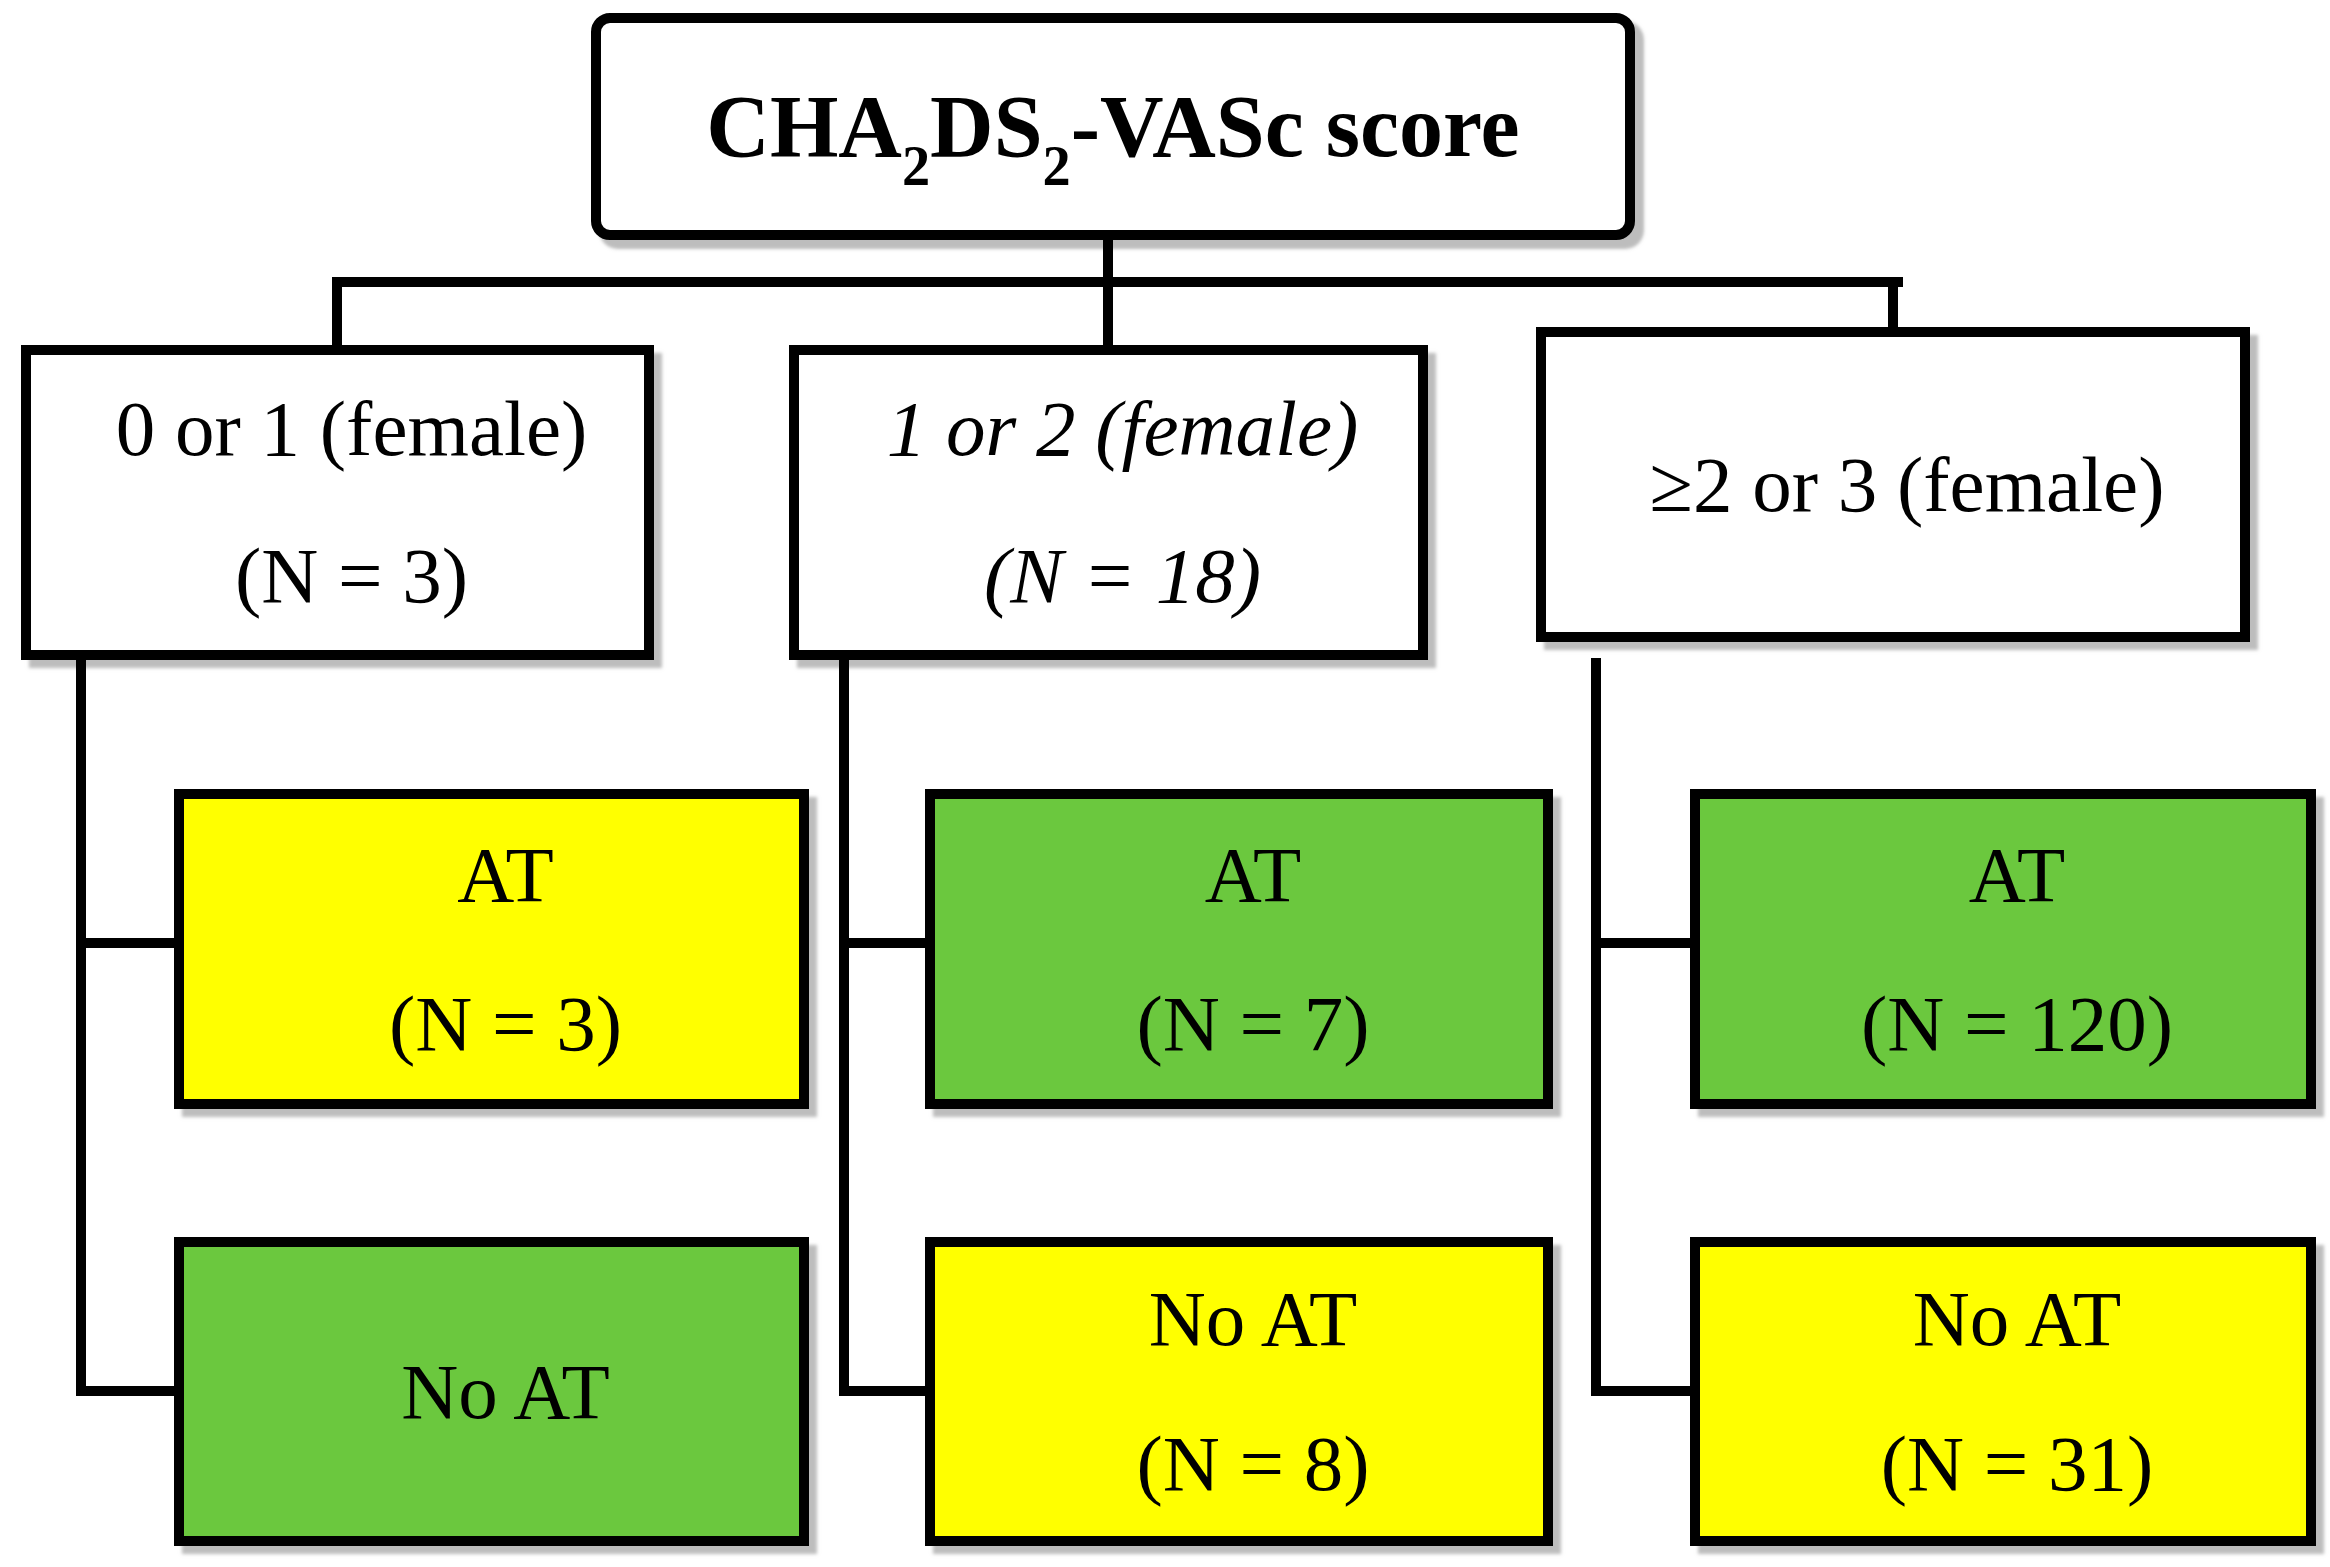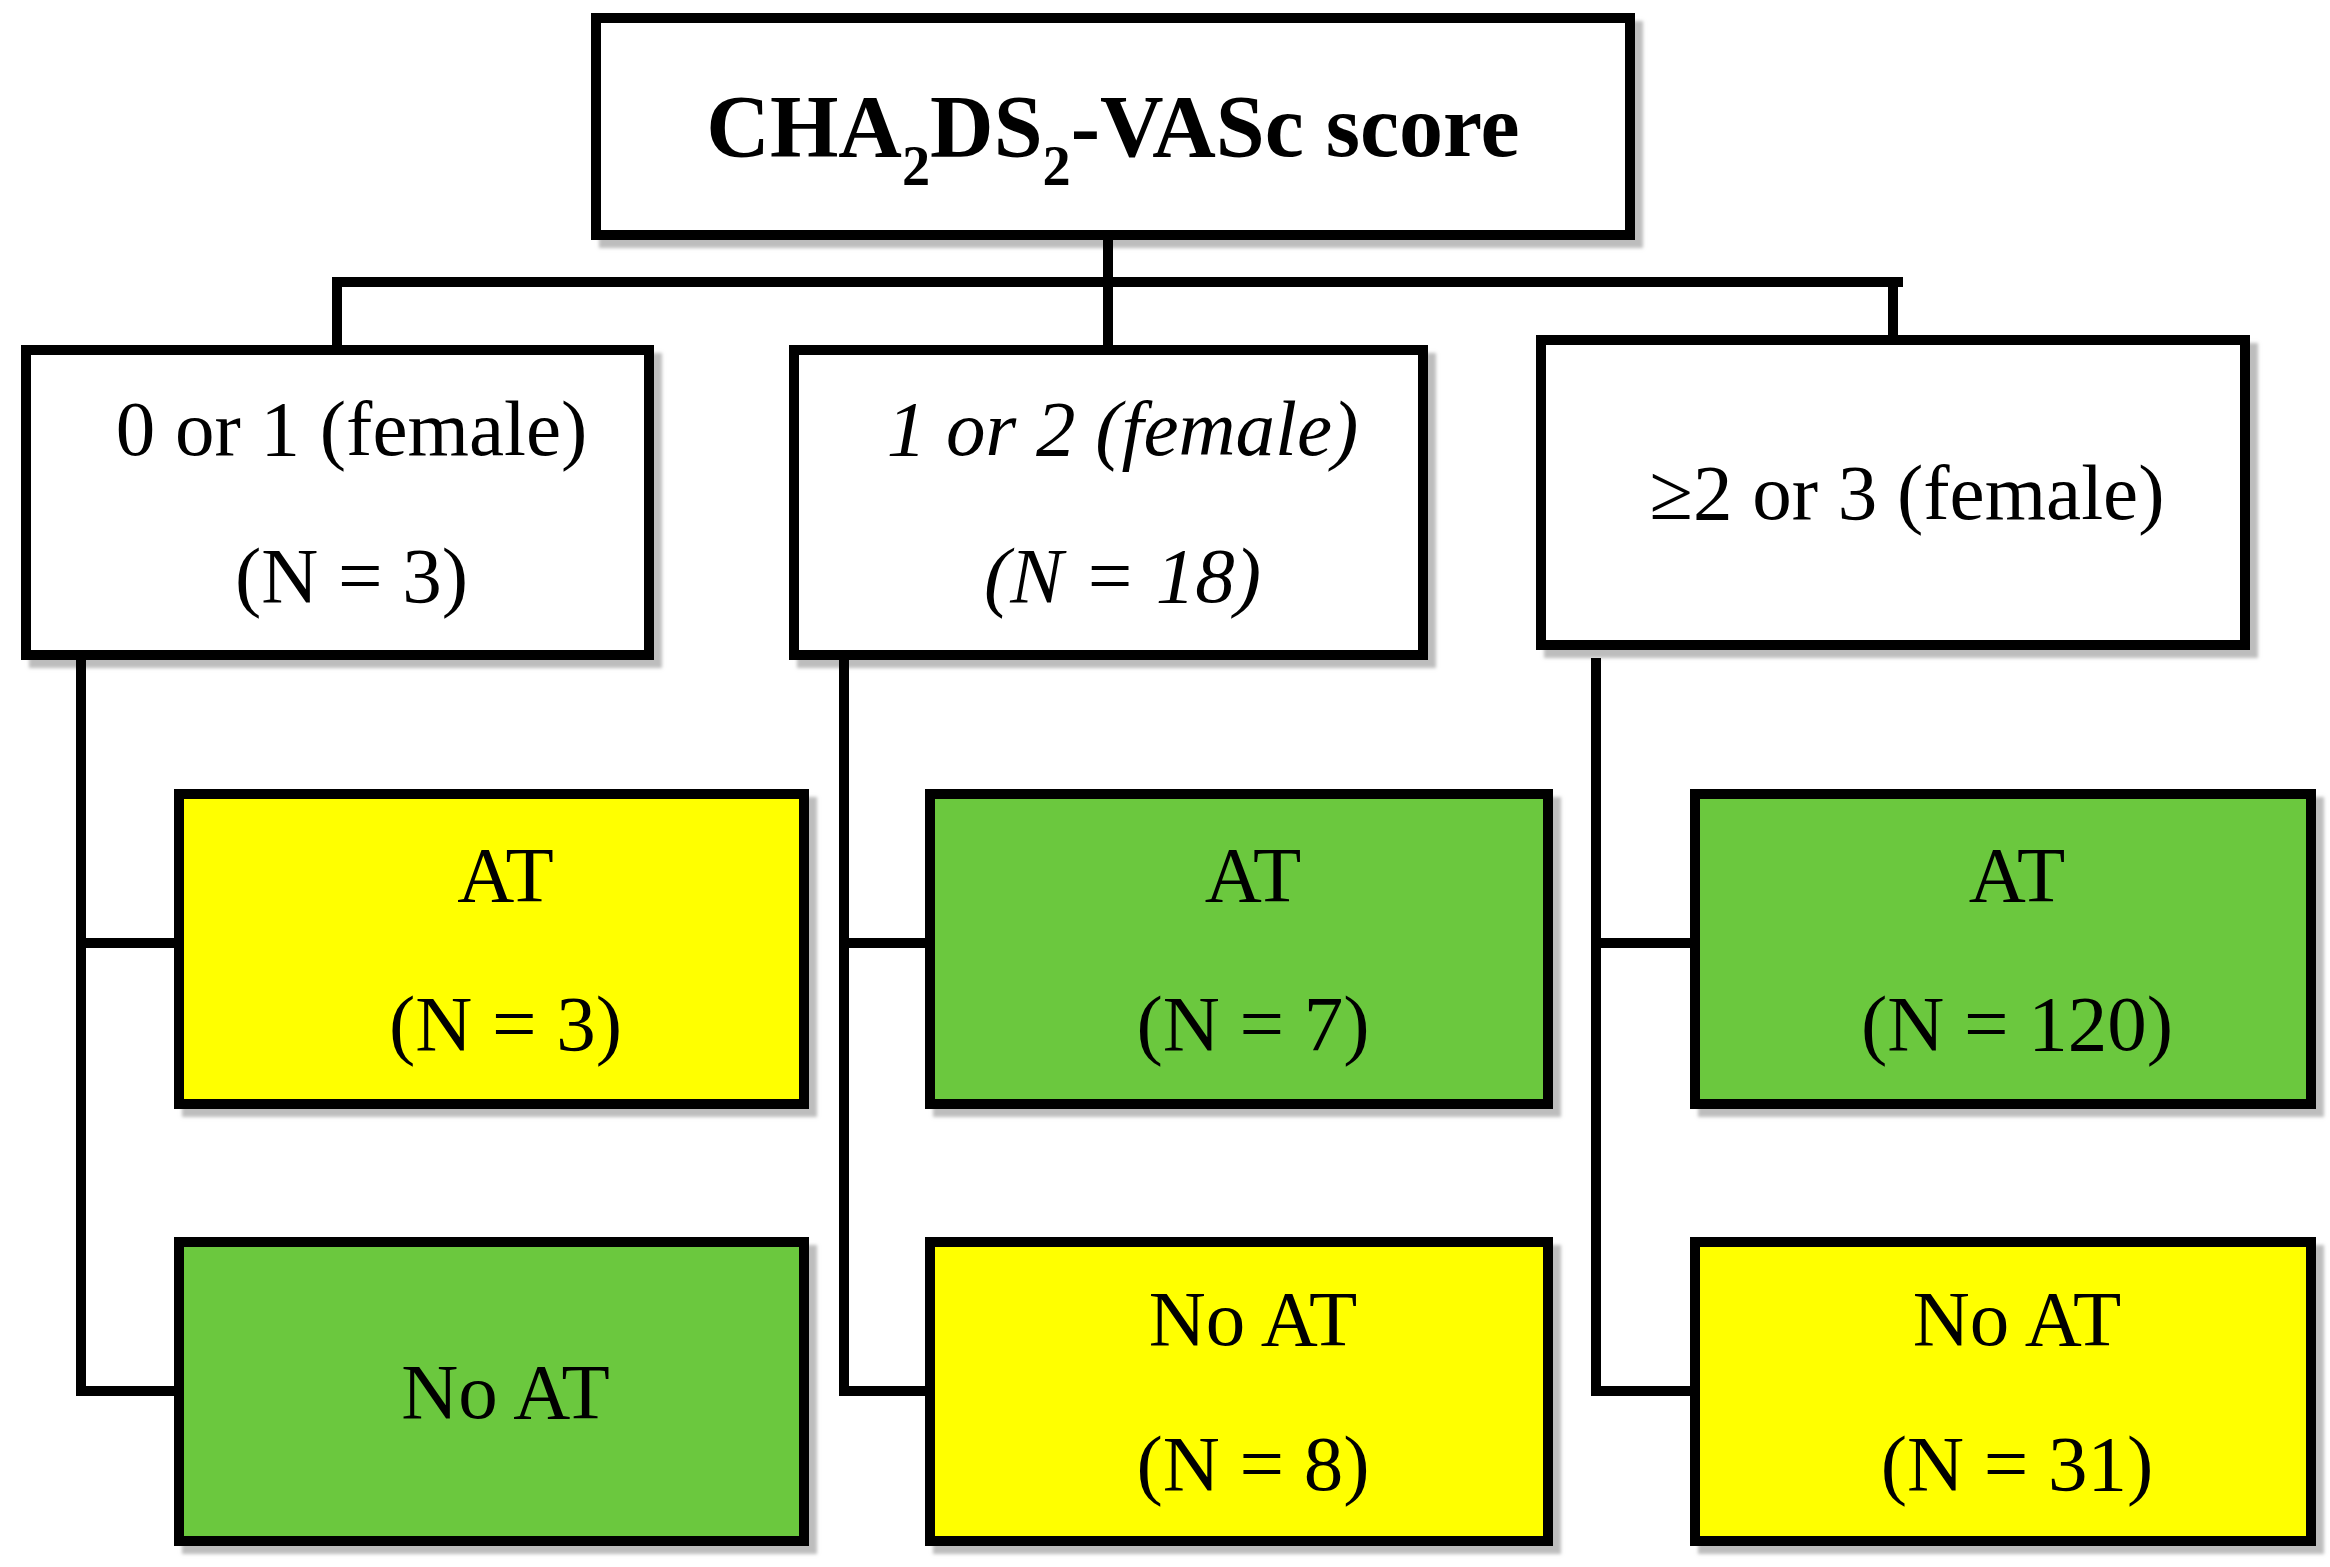--- a/index.html
+++ b/index.html
@@ -32,21 +32,21 @@
     height: 149px;
     display: flex;
     align-items: center;
     justify-content: center;
     font-size: 79px;
     white-space: nowrap;
     margin-left: 28px;
   }
   .root-node {
     left: 591px; top: 13.3px;
-    width: 1044px; height: 227px;
+    width: 1044px; height: 227px; border-radius: 19px;
   }
   .root-node .title-line {
     font-size: 88px;
     font-weight: bold;
     height: auto;
     white-space: nowrap;
   }
   .root-node sub {
     font-size: 64%;
     line-height: 0;
@@ -60,21 +60,21 @@
   }
   
   .stem-root   { left: 1103px; top: 239px; width: 10px; height: 43px; }
   .dist-line   { left: 332px;  top: 277px; width: 1571px; height: 10px; }
   .stem-col1   { left: 332px;  top: 277px; width: 10px; height: 72px; }
   .stem-col2   { left: 1103px; top: 277px; width: 10px; height: 72px; }
   .stem-col3   { left: 1888px; top: 277px; width: 10px; height: 72px; }
   
   .branch-1 { left: 21px;   top: 345px; width: 633px; height: 315px; }
   .branch-2 { left: 789px;  top: 345px; width: 639px; height: 315px; font-style: italic; }
-  .branch-3 { left: 1536px; top: 335px; width: 714px; height: 315px; }
+  .branch-3 { left: 1536px; top: 327px; width: 714px; height: 315px; }
   
   .vdrop-1 { left: 76px;   top: 658px; width: 10px; height: 738px; }
   .vdrop-2 { left: 839px; top: 658px; width: 10px; height: 738px; }
   .vdrop-3 { left: 1591px; top: 658px; width: 10px; height: 738px; }
   
   .elbow-at-1 { left: 76px;   top: 938px; width: 98px; height: 10px; }
   .elbow-at-2 { left: 839px; top: 938px; width: 86px; height: 10px; }
   .elbow-at-3 { left: 1591px; top: 938px; width: 100px; height: 10px; }
   
   .elbow-noat-1 { left: 76px;   top: 1386px; width: 98px; height: 10px; }

